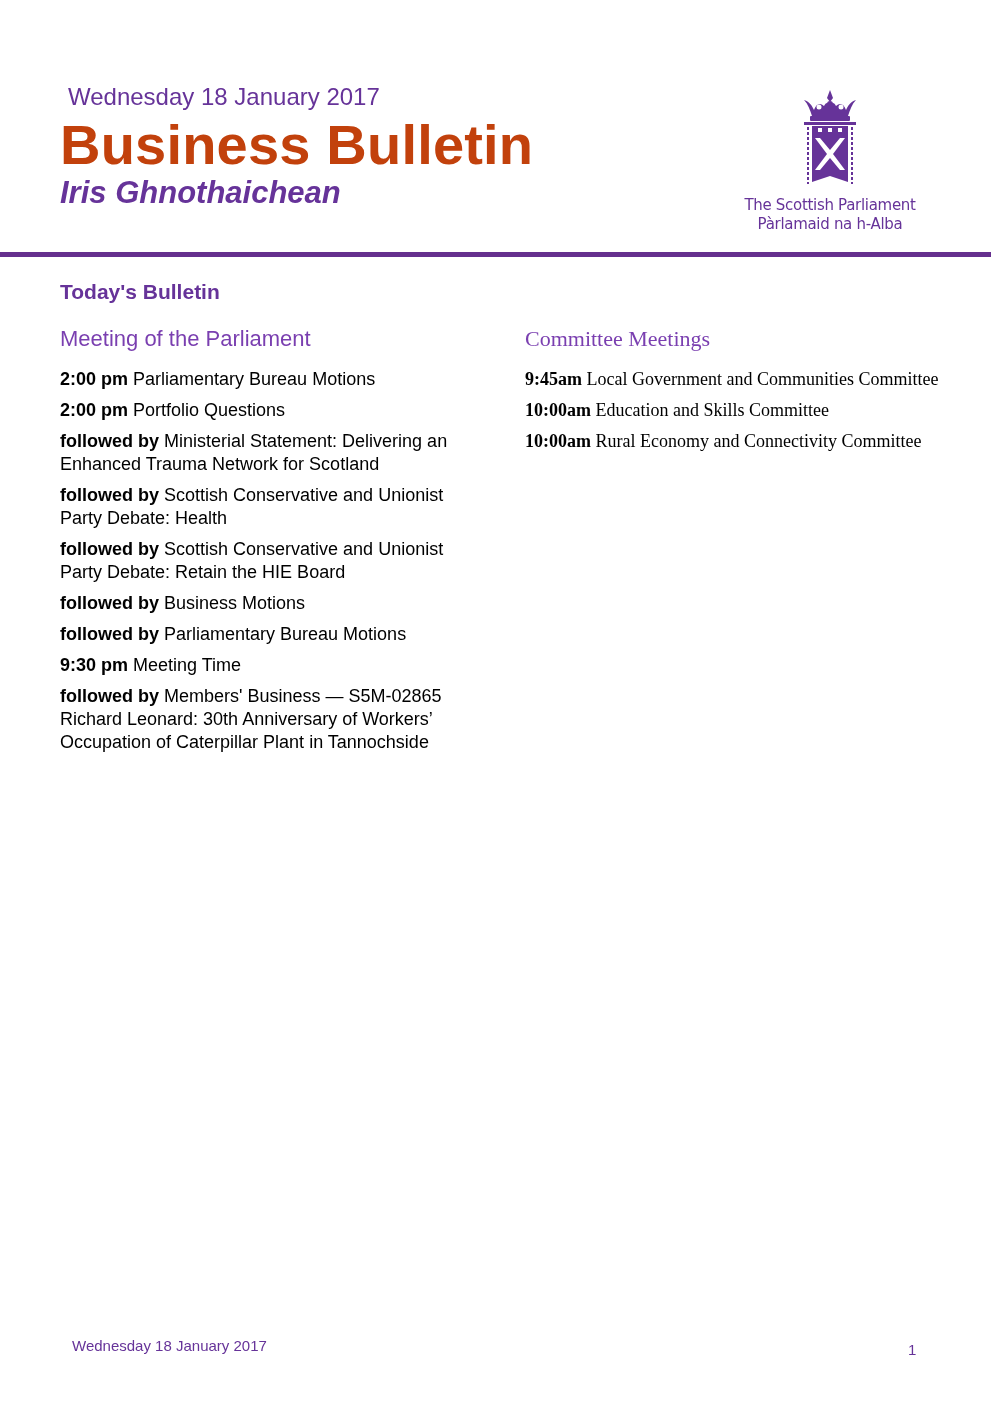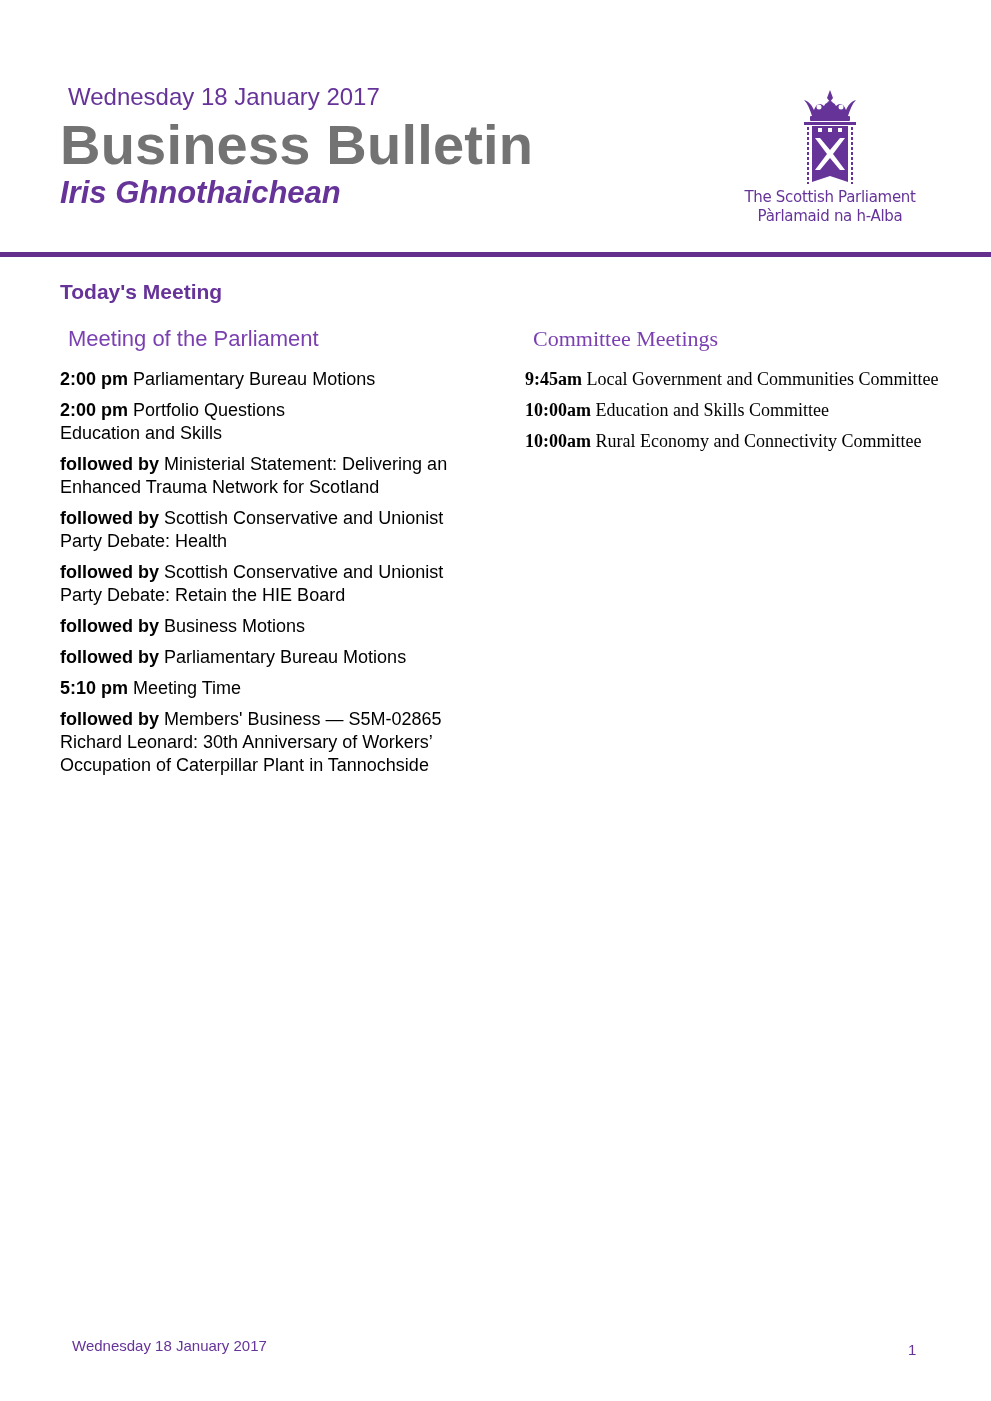--- a/index.html
+++ b/index.html
@@ -7,51 +7,51 @@
     width: 991px; height: 1401px; background: #ffffff; position: relative;
     font-family: "Liberation Sans", sans-serif; color: #000;
     overflow: hidden;
   }
   .hdr-date {
     position: absolute; left: 68px; top: 83px;
     font-size: 24px; color: #663399; line-height: 28px;
   }
   .hdr-title {
     position: absolute; left: 60px; top: 112px;
-    font-size: 56px; font-weight: bold; color: #737373; line-height: 66px;
+    font-size: 56px; font-weight: bold; color: #c2410c; line-height: 66px;
     letter-spacing: 0.2px;
   }
   .hdr-subtitle {
     position: absolute; left: 60px; top: 174px;
     font-size: 31px; font-weight: bold; font-style: italic; color: #663399; line-height: 38px;
   }
   .logo {
     position: absolute; left: 740px; top: 88px; width: 180px; height: 145px;
     text-align: center;
   }
   .logo svg { display: block; margin: 0 auto; }
   .logo-line1, .logo-line2 {
     font-family: "DejaVu Sans", sans-serif;
     font-size: 15px; color: #663399; line-height: 19px; white-space: nowrap;
     letter-spacing: -0.3px;
   }
-  .logo-line1 { margin-top: 0px; }
+  .logo-line1 { margin-top: 8px; }
   .rule {
     position: absolute; left: 0; top: 252px; width: 991px; height: 5px;
     background: #652f8e;
   }
   .section-title {
     position: absolute; left: 60px; top: 279px;
     font-size: 21px; font-weight: bold; color: #663399; line-height: 26px;
   }
   .col { position: absolute; top: 325px; }
   .col.left { left: 60px; width: 420px; }
   .col.right { left: 525px; width: 420px; font-family: Liberation Serif, serif; }
   .col-heading {
-    font-size: 22px; color: #7a3fb0; line-height: 28px; margin: 0 0 15px 8px;
+    font-size: 22px; color: #7a3fb0; line-height: 28px; margin: 0 0 15px 0;
   }
   .item {
     font-size: 18px; line-height: 23px; margin: 0 0 8px 0;
   }
   .item b { font-weight: bold; }
   .item .detail { display: block; }
   .footer-date {
     position: absolute; left: 72px; top: 1336px;
     font-size: 15px; color: #663399; line-height: 20px;
   }
@@ -91,33 +91,32 @@
 
       <path d="M17 50 L22 50 L32 62 L42 50 L47 50 L35 66 L47 82 L42 82 L32 70 L22 82 L17 82 L29 66 Z" fill="#fff"></path>
     </svg>
     <div class="logo-line1">The Scottish Parliament</div>
     <div class="logo-line2">Pàrlamaid na h-Alba</div>
   </div>
 </div>
 
 <div class="rule"></div>
 
-<div class="section-title">Today's Meeting</div>
+<div class="section-title">Today's Bulletin</div>
 
 <div class="col left">
   <div class="col-heading">Meeting of the Parliament</div>
 
   <div class="item">
     <b>2:00 pm</b>
     <span>Parliamentary Bureau Motions</span>
   </div>
   <div class="item">
     <b>2:00 pm</b>
     <span>Portfolio Questions</span>
-    <span class="detail">Education and Skills</span>
   </div>
   <div class="item">
     <b>followed by</b>
     <span>Ministerial Statement: Delivering an Enhanced Trauma Network for Scotland</span>
   </div>
   <div class="item">
     <b>followed by</b>
     <span>Scottish Conservative and Unionist Party Debate: Health</span>
   </div>
   <div class="item">
@@ -126,21 +125,21 @@
   </div>
   <div class="item">
     <b>followed by</b>
     <span>Business Motions</span>
   </div>
   <div class="item">
     <b>followed by</b>
     <span>Parliamentary Bureau Motions</span>
   </div>
   <div class="item">
-    <b>5:10 pm</b>
+    <b>9:30 pm</b>
     <span>Meeting Time</span>
   </div>
   <div class="item">
     <b>followed by</b>
     <span>Members' Business — S5M-02865 Richard Leonard: 30th Anniversary of Workers’ Occupation of Caterpillar Plant in Tannochside</span>
   </div>
 </div>
 
 <div class="col right">
   <div class="col-heading">Committee Meetings</div>

